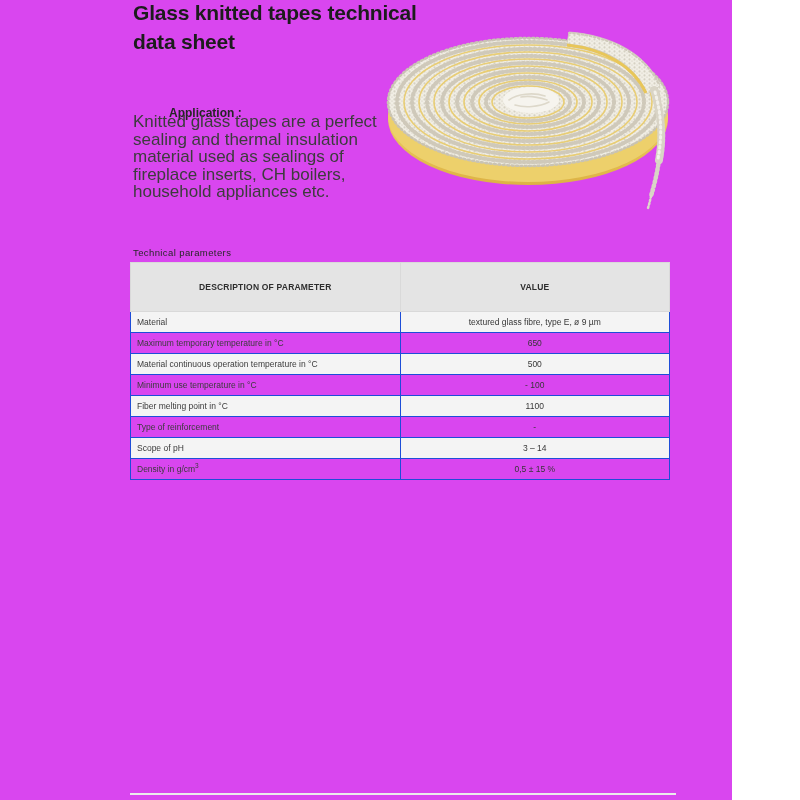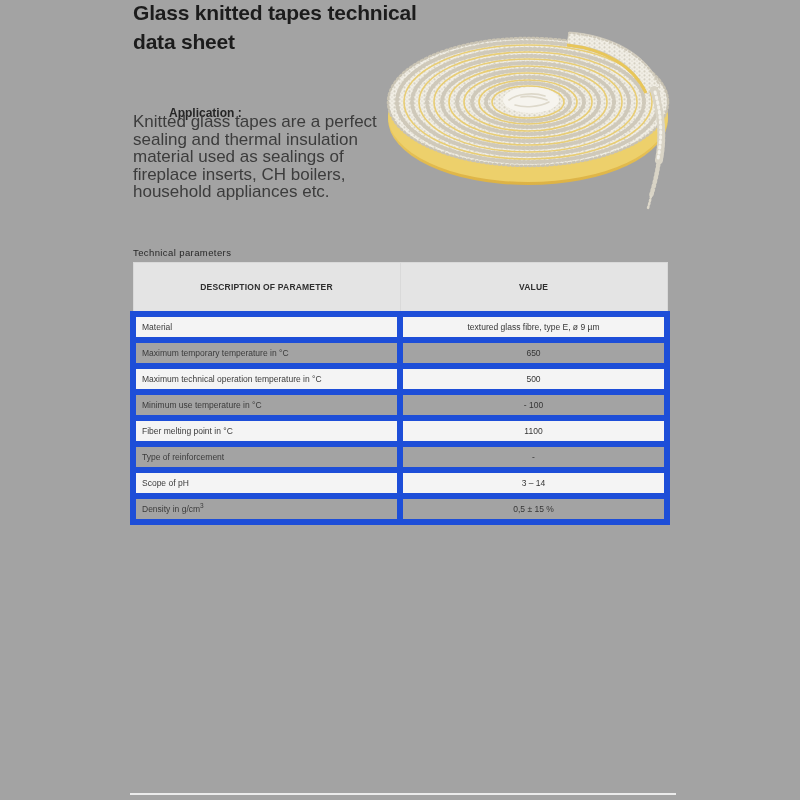--- a/index.html
+++ b/index.html
@@ -1,20 +1,20 @@
 <!DOCTYPE html>
 <html><head>
 <meta charset="utf-8">
 <style>
   * { margin:0; padding:0; box-sizing:border-box; }
   html,body { background:#ffffff; }
   .page {
     position:relative;
-    width:800px; height:800px;
-    background:#a3a3a3;
+    width:732px; height:800px;
+    background:#d946ef;
     font-family:"Liberation Sans", sans-serif;
     overflow:hidden;
   }
   .doc-title {
     position:absolute; left:133px; top:-2px; width:340px;
     font-size:21px; font-weight:700; line-height:29px;
     color:#1c1c1c; letter-spacing:-0.2px;
   }
   .doc-title span { display:block; }
   .tape-figure {
@@ -41,21 +41,21 @@
   }
   table.params th {
     background:#e4e4e4;
     font-size:8.5px; font-weight:700; color:#2e2e2e;
     text-align:center; letter-spacing:0.2px;
     padding:19px 4px;
     border:1px solid #d9d9d9;
   }
   table.params td {
     padding:5px 6px;
-    border:6px solid #1d4ed8;
+    border:1px solid #1d4ed8;
     height:19px;
   }
   table.params td.param { text-align:left; width:50%; }
   table.params td.value { text-align:center; width:50%; color:#363636; }
   table.params tr.shaded td { background:#f4f4f4; }
   table.params sup { font-size:6.5px; vertical-align:super; line-height:0; }
   .two-line div { line-height:12.5px; }
   .footer-rule {
     position:absolute; left:130px; top:793px; width:546px; height:2px;
     background:#ebebeb;
@@ -141,21 +141,21 @@
     <tbody>
       <tr class="shaded">
         <td class="param">Material</td>
         <td class="value">textured glass fibre, type E, ø 9 µm</td>
       </tr>
       <tr>
         <td class="param">Maximum temporary temperature in °C</td>
         <td class="value">650</td>
       </tr>
       <tr class="shaded">
-        <td class="param">Maximum technical operation temperature in °C</td>
+        <td class="param">Material continuous operation temperature in °C</td>
         <td class="value">500</td>
       </tr>
       <tr>
         <td class="param">Minimum use temperature in °C</td>
         <td class="value">- 100</td>
       </tr>
       <tr class="shaded">
         <td class="param">Fiber melting point in °C</td>
         <td class="value">1100</td>
       </tr>

